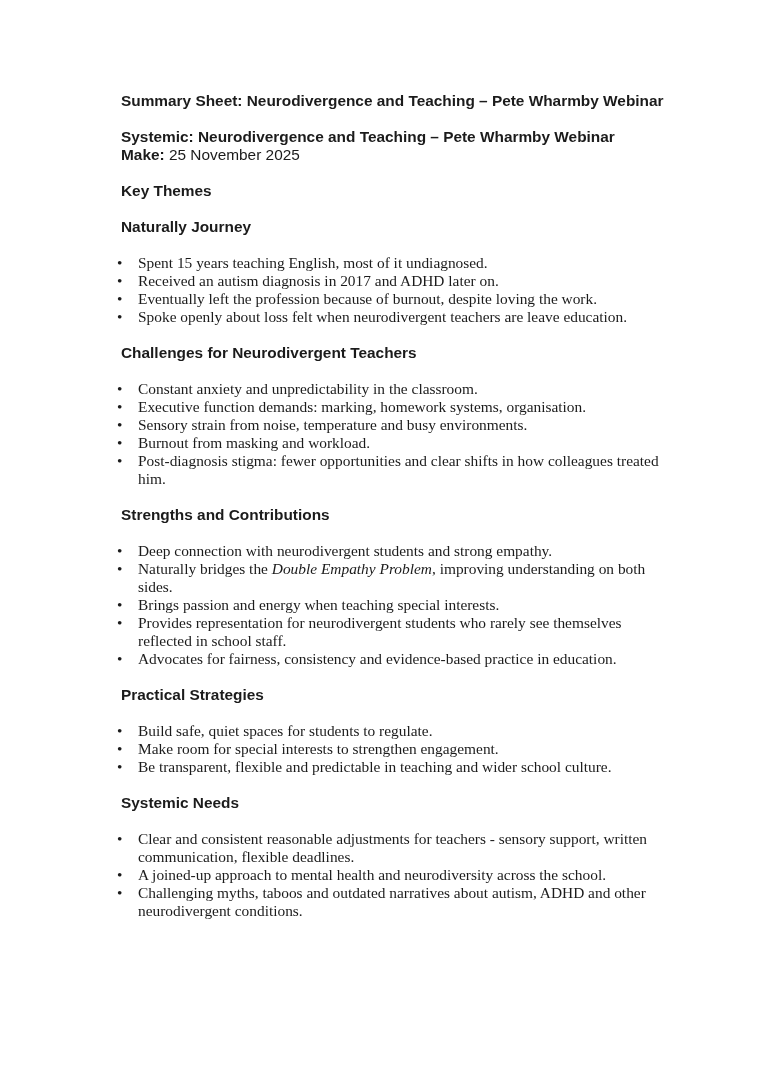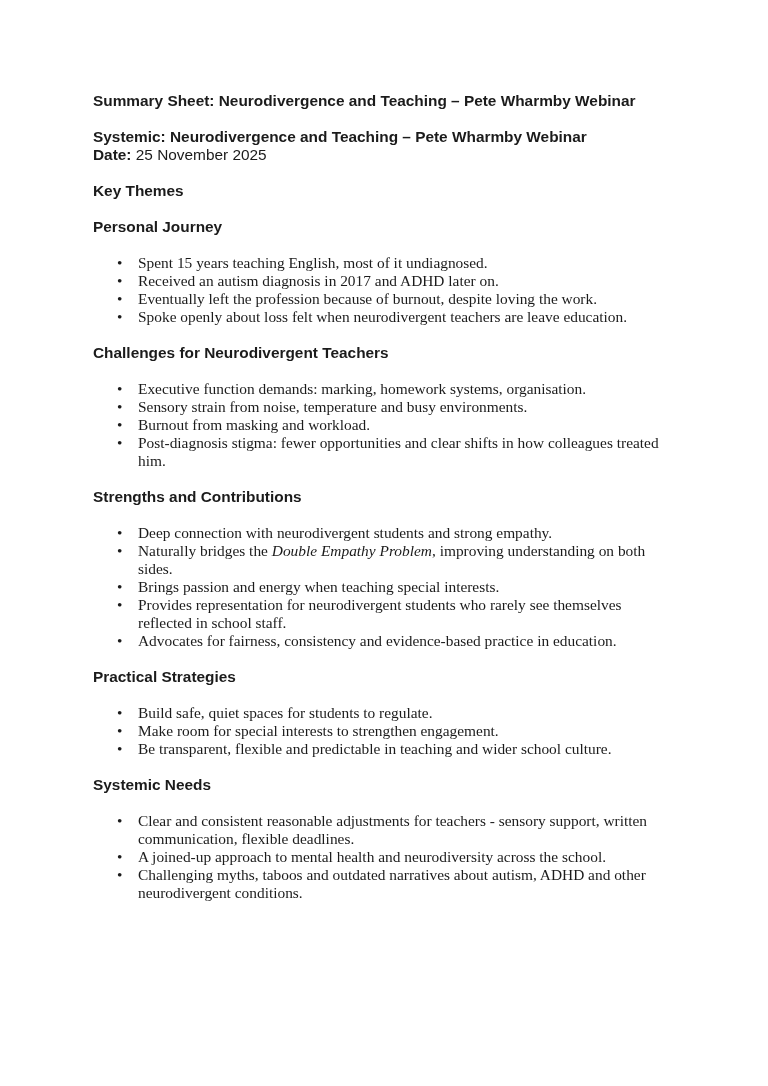--- a/index.html
+++ b/index.html
@@ -25,20 +25,21 @@
     overflow: hidden;
   }
   .para {
     margin: 0;
   }
   .gap {
     margin-bottom: 18px;
   }
   .bold {
     font-weight: bold;
+    margin-left: 28px;
   }
   .italic {
     font-style: italic;
   }
   ul.bullets {
     list-style: none;
     margin: 0 0 18px 0;
     padding: 0;
     font-family: Liberation Serif, serif;
   }
@@ -54,34 +55,35 @@
     top: 0;
   }
 </style>
 </head>
 <body>
 
 <div class="doc">
   <p class="para bold gap">Summary Sheet: Neurodivergence and Teaching – Pete Wharmby Webinar</p>
 
   <p class="para bold">Systemic: Neurodivergence and Teaching – Pete Wharmby Webinar</p>
-  <p class="para gap"><span class="bold">Date:</span> <span>25 November 2025</span></p>
+  <p class="para gap"><span class="bold">Make:</span> <span>25 November 2025</span></p>
 
   <p class="para bold gap">Key Themes</p>
 
   <div>
-      <p class="para bold gap">Personal Journey</p>
+      <p class="para bold gap">Naturally Journey</p>
       <ul class="bullets">
         <li><span>Spent 15 years teaching English, most of it undiagnosed.</span></li>
         <li><span>Received an autism diagnosis in 2017 and ADHD later on.</span></li>
         <li><span>Eventually left the profession because of burnout, despite loving the work.</span></li>
         <li><span>Spoke openly about loss felt when neurodivergent teachers are leave education.</span></li>
       </ul>
       <p class="para bold gap">Challenges for Neurodivergent Teachers</p>
       <ul class="bullets">
+        <li><span>Constant anxiety and unpredictability in the classroom.</span></li>
         <li><span>Executive function demands: marking, homework systems, organisation.</span></li>
         <li><span>Sensory strain from noise, temperature and busy environments.</span></li>
         <li><span>Burnout from masking and workload.</span></li>
         <li><span>Post-diagnosis stigma: fewer opportunities and clear shifts in how colleagues treated him.</span></li>
       </ul>
       <p class="para bold gap">Strengths and Contributions</p>
       <ul class="bullets">
         <li><span>Deep connection with neurodivergent students and strong empathy.</span></li>
         <li><span>Naturally bridges the </span><span class="italic">Double Empathy Problem</span><span>, improving understanding on both sides.</span></li>
         <li><span>Brings passion and energy when teaching special interests.</span></li>

